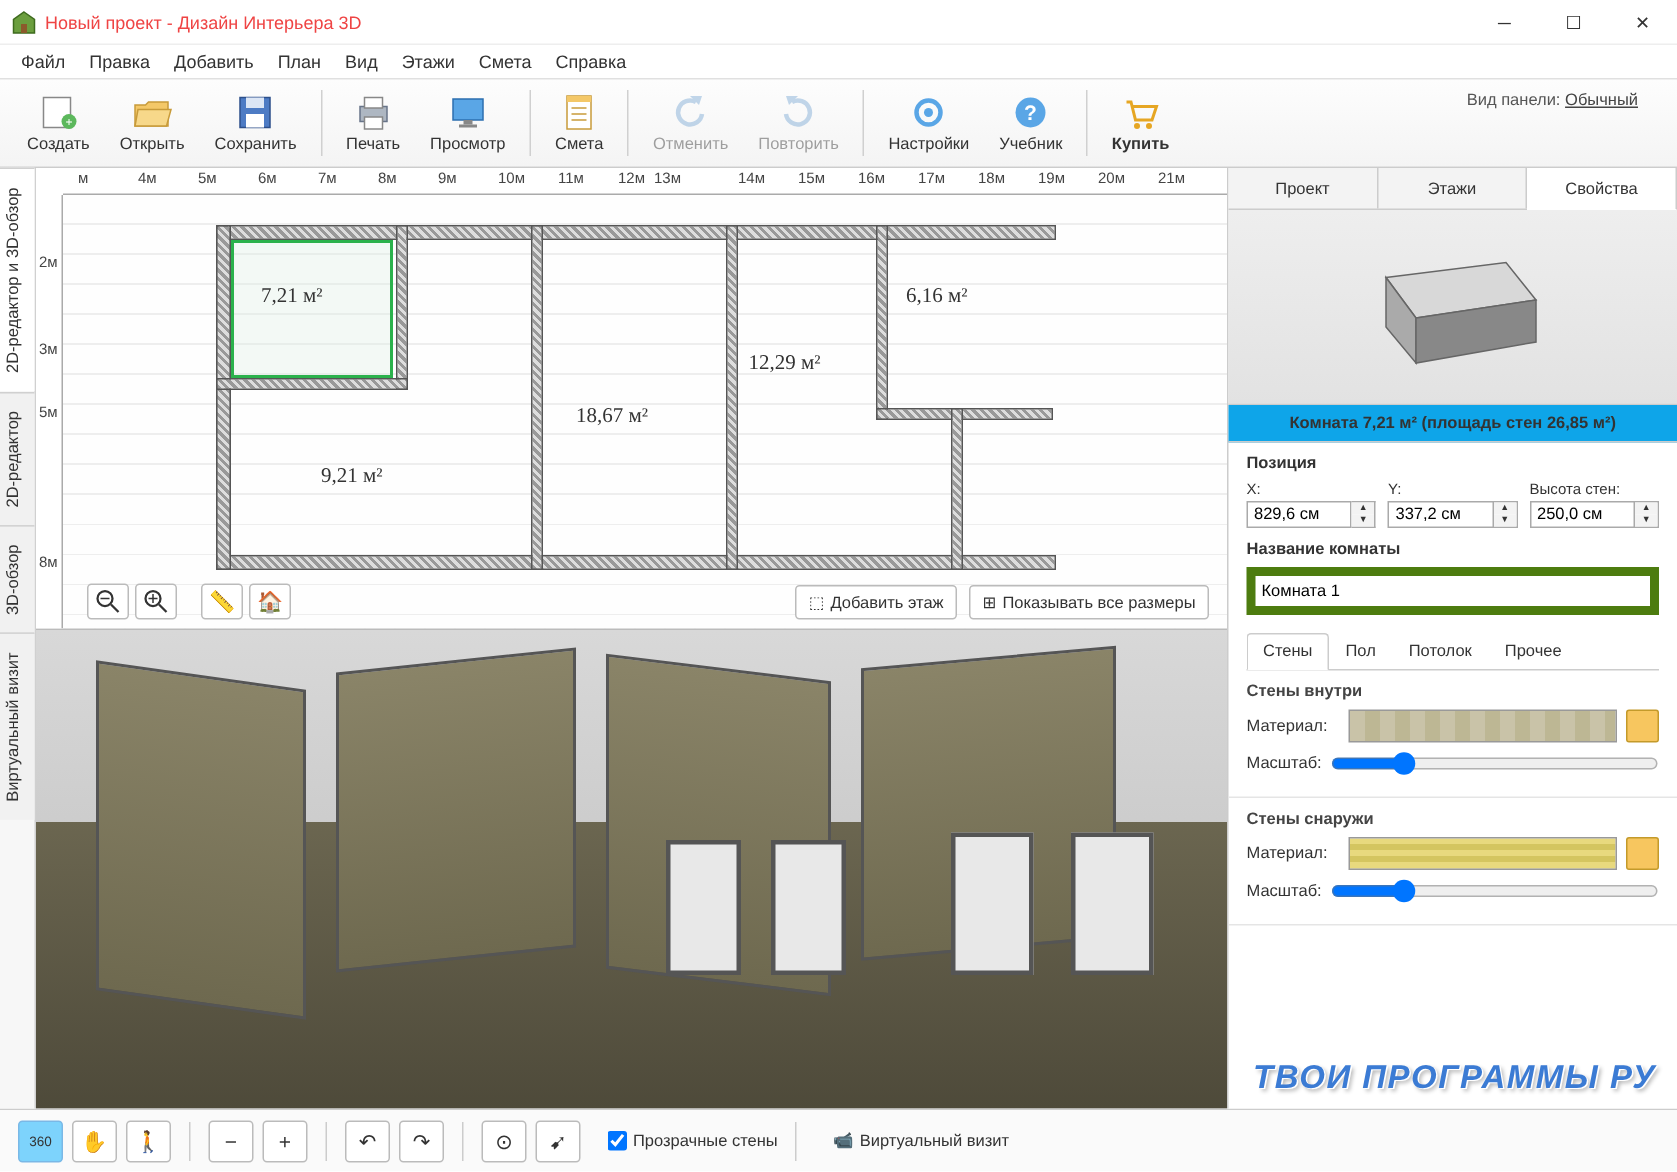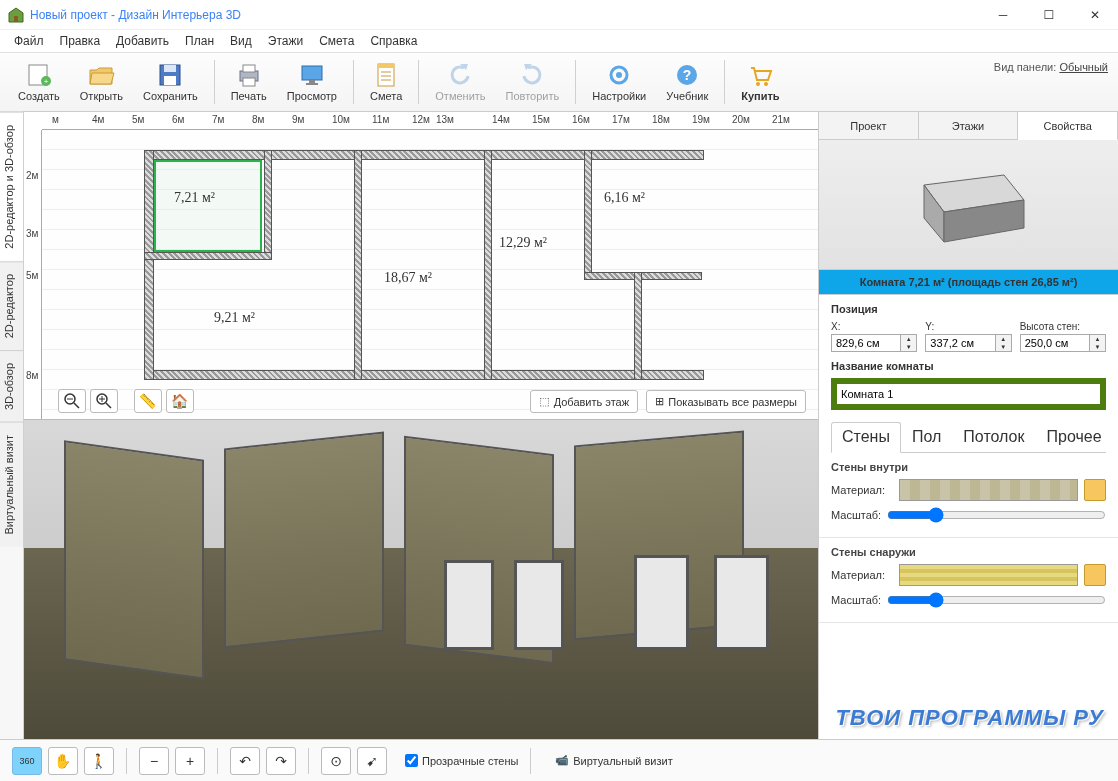--- a/index.html
+++ b/index.html
@@ -1,28 +1,28 @@
 <!DOCTYPE html>
 <html><head>
 <meta charset="utf-8">
 <style>
 * { margin:0; padding:0; box-sizing:border-box; font-family:"Segoe UI",Arial,sans-serif; }
 body { background:#fff; font-size:12px; color:#333; overflow:hidden; width:1118px; height:781px; }
 .titlebar { height:30px; display:flex; align-items:center; padding:0 0 0 8px; background:#fff; border-bottom:1px solid #eee; }
 .titlebar .icon { width:16px; height:16px; margin-right:6px; }
-.titlebar .title { flex:1; font-size:12px; color:#3b82f6; }
+.titlebar .title { flex:1; font-size:12px; color:#ef4444; }
 .winbtns { display:flex; }
 .winbtn { width:46px; height:30px; display:flex; align-items:center; justify-content:center; cursor:pointer; }
 .menubar { height:22px; display:flex; align-items:center; padding:0 6px; background:#fff; }
 .menubar span { padding:2px 8px; cursor:pointer; font-size:12px; }
 .toolbar { height:60px; display:flex; align-items:center; padding:0 8px; background:linear-gradient(#fdfdfd,#f4f4f4); border-top:1px solid #e0e0e0; border-bottom:1px solid #ccc; position:relative; }
 .tbtn { display:flex; flex-direction:column; align-items:center; justify-content:center; padding:2px 10px; cursor:pointer; border-radius:3px; font-size:11px; color:#333; gap:2px; }
 .tbtn.dis { opacity:.45; }
 .tsep { width:1px; height:44px; background:#d0d0d0; margin:0 6px; }
-.panel-mode { position:absolute; right:10px; top:8px; font-size:11px; color:#555;padding-left:41px; }
+.panel-mode { position:absolute; right:26px; top:8px; font-size:11px; color:#555;padding-left:41px; }
 .panel-mode .lnk { text-decoration:underline; color:#444; cursor:pointer; }
 .workspace { display:flex; height:calc(781px - 30px - 22px - 60px - 42px); }
 .lefttabs { width:24px; background:#f7f7f7; border-right:1px solid #d0d0d0; display:flex; flex-direction:column; }
 .vtab { flex:0 0 auto; writing-mode:vertical-rl; transform:rotate(180deg); padding:12px 3px; text-align:center; font-size:11px; border-bottom:1px solid #d0d0d0; cursor:pointer; background:#fff; }
 .vtab.active { background:#fff; }
 .vtab:not(.active){ background:#f1f1f1; }
 .canvasarea { flex:1; display:flex; flex-direction:column; position:relative; background:#fff; }
 .ruler-h { height:18px; background:#fff; border-bottom:1px solid #aaa; position:relative; margin-left:18px; font-size:10px; }
 .ruler-h span { position:absolute; top:2px; font-size:10px; color:#444; }
 .plan2d { flex:0 0 290px; position:relative; background:repeating-linear-gradient(#fefefe,#fefefe 19px,#eee 19px,#eee 20px),repeating-linear-gradient(90deg,#fefefe,#fefefe 19px,#eee 19px,#eee 20px); border-bottom:1px solid #bbb; overflow:hidden; }
@@ -49,21 +49,21 @@
 .propblock h4 { font-size:11px; font-weight:bold; margin-bottom:6px; }
 .proprow { display:flex; gap:8px; margin-bottom:8px; }
 .propcol { flex:1; }
 .propcol label { font-size:10px; display:block; margin-bottom:2px; }
 .spin { display:flex; }
 .spin input { flex:1; border:1px solid #aaa; padding:1px 4px; font-size:11px; width:100%; }
 .spin .ar { width:16px; border:1px solid #aaa; border-left:0; display:flex; flex-direction:column; }
 .spin .ar div { flex:1; font-size:6px; text-align:center; background:#f3f3f3; cursor:pointer; line-height:8px; }
 .nameinput { width:100%; border:6px solid #4d7c0f; padding:4px; font-size:11px; }
 .subtabs { display:flex; border-bottom:1px solid #ccc; margin:4px 12px 0; }
-.subtabs .sub { padding:5px 10px; font-size:16px; cursor:pointer; border:1px solid transparent; }
+.subtabs .sub { padding:5px 10px; font-size:11px; cursor:pointer; border:1px solid transparent; }
 .subtabs .sub.active { border:1px solid #ccc; border-bottom:1px solid #fff; margin-bottom:-1px; background:#fff; border-radius:3px 3px 0 0; }
 .wallsec { padding:8px 12px; border-bottom:1px solid #e5e5e5; }
 .wallsec h5 { font-size:11px; font-weight:bold; color:#444; margin-bottom:6px; }
 .matrow { display:flex; align-items:center; gap:6px; margin-bottom:6px; font-size:11px; }
 .matrow label { width:62px; }
 .swatch { flex:1; height:22px; border:1px solid #999; }
 .swatch.wall-in { background:repeating-linear-gradient(90deg,#c9c3a8,#c9c3a8 10px,#bdb794 10px,#bdb794 20px); }
 .swatch.wall-out { background:repeating-linear-gradient(#e8d97e 0,#e8d97e 4px,#d4c560 4px,#d4c560 8px); }
 .folder { width:22px; height:22px; background:#f7c65f; border:1px solid #c49a2a; border-radius:2px; cursor:pointer; }
 .slider { width:100%; }

